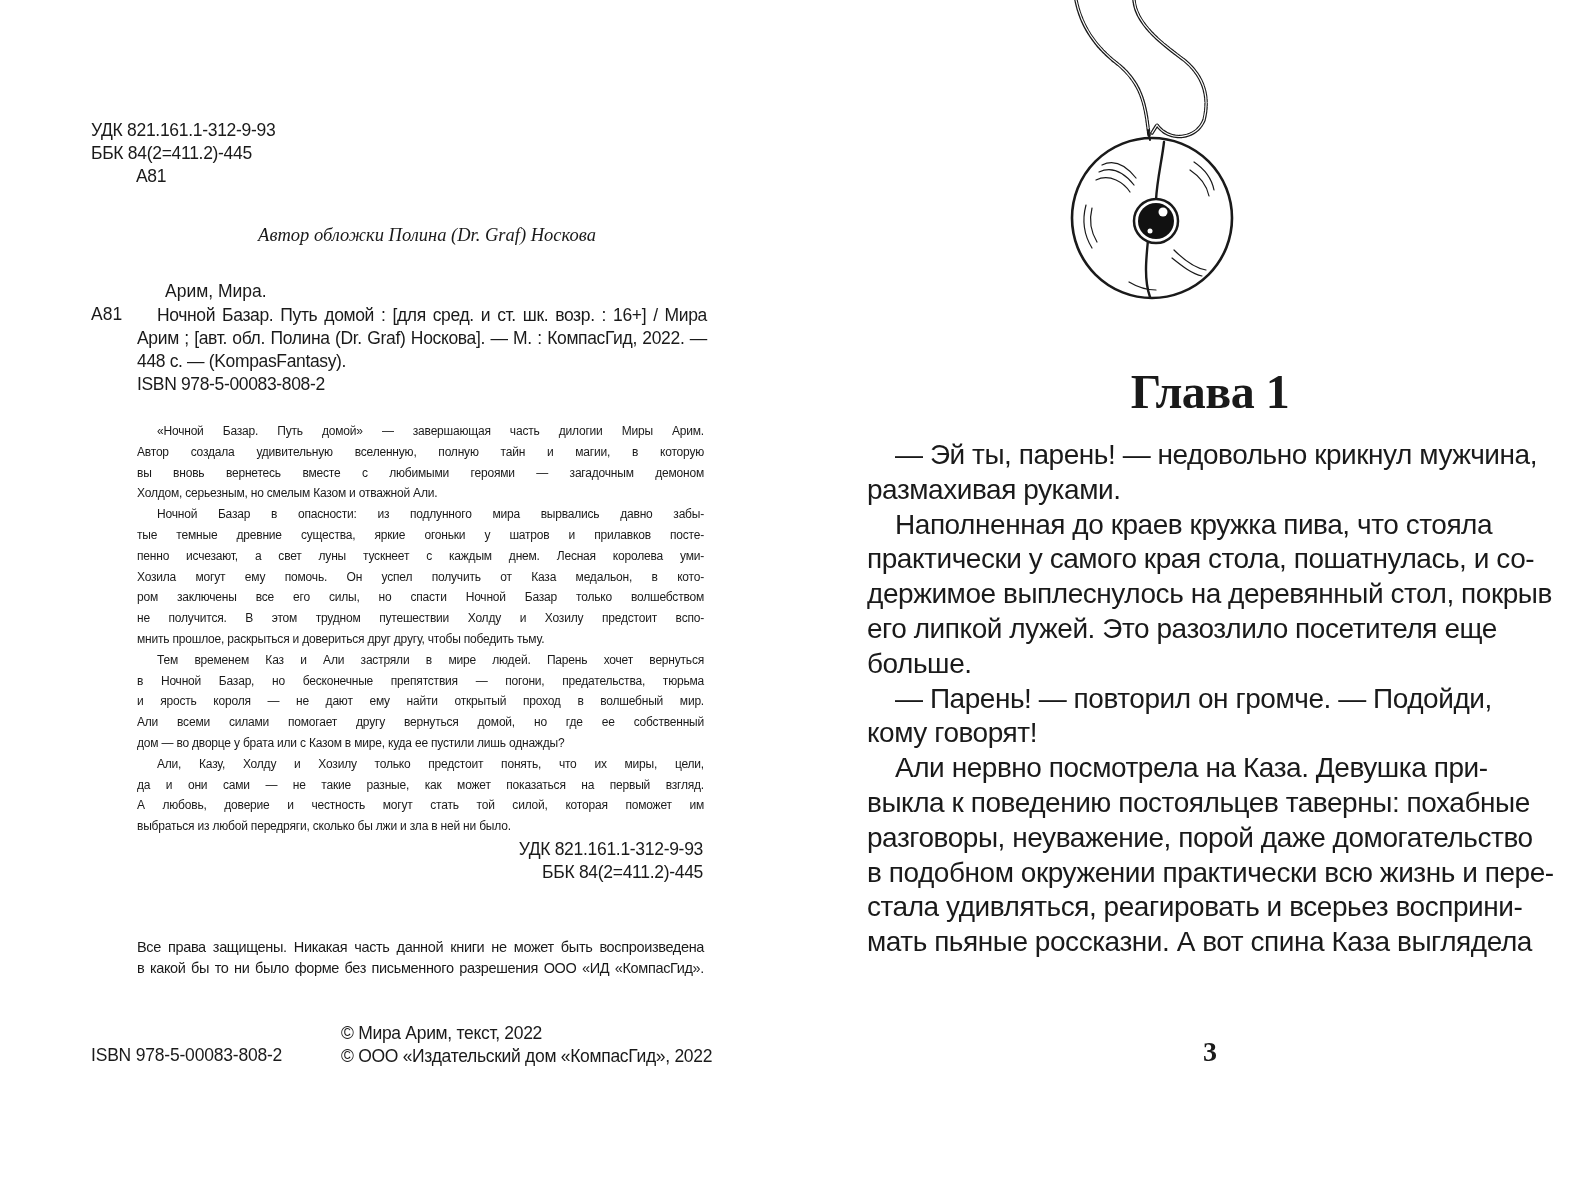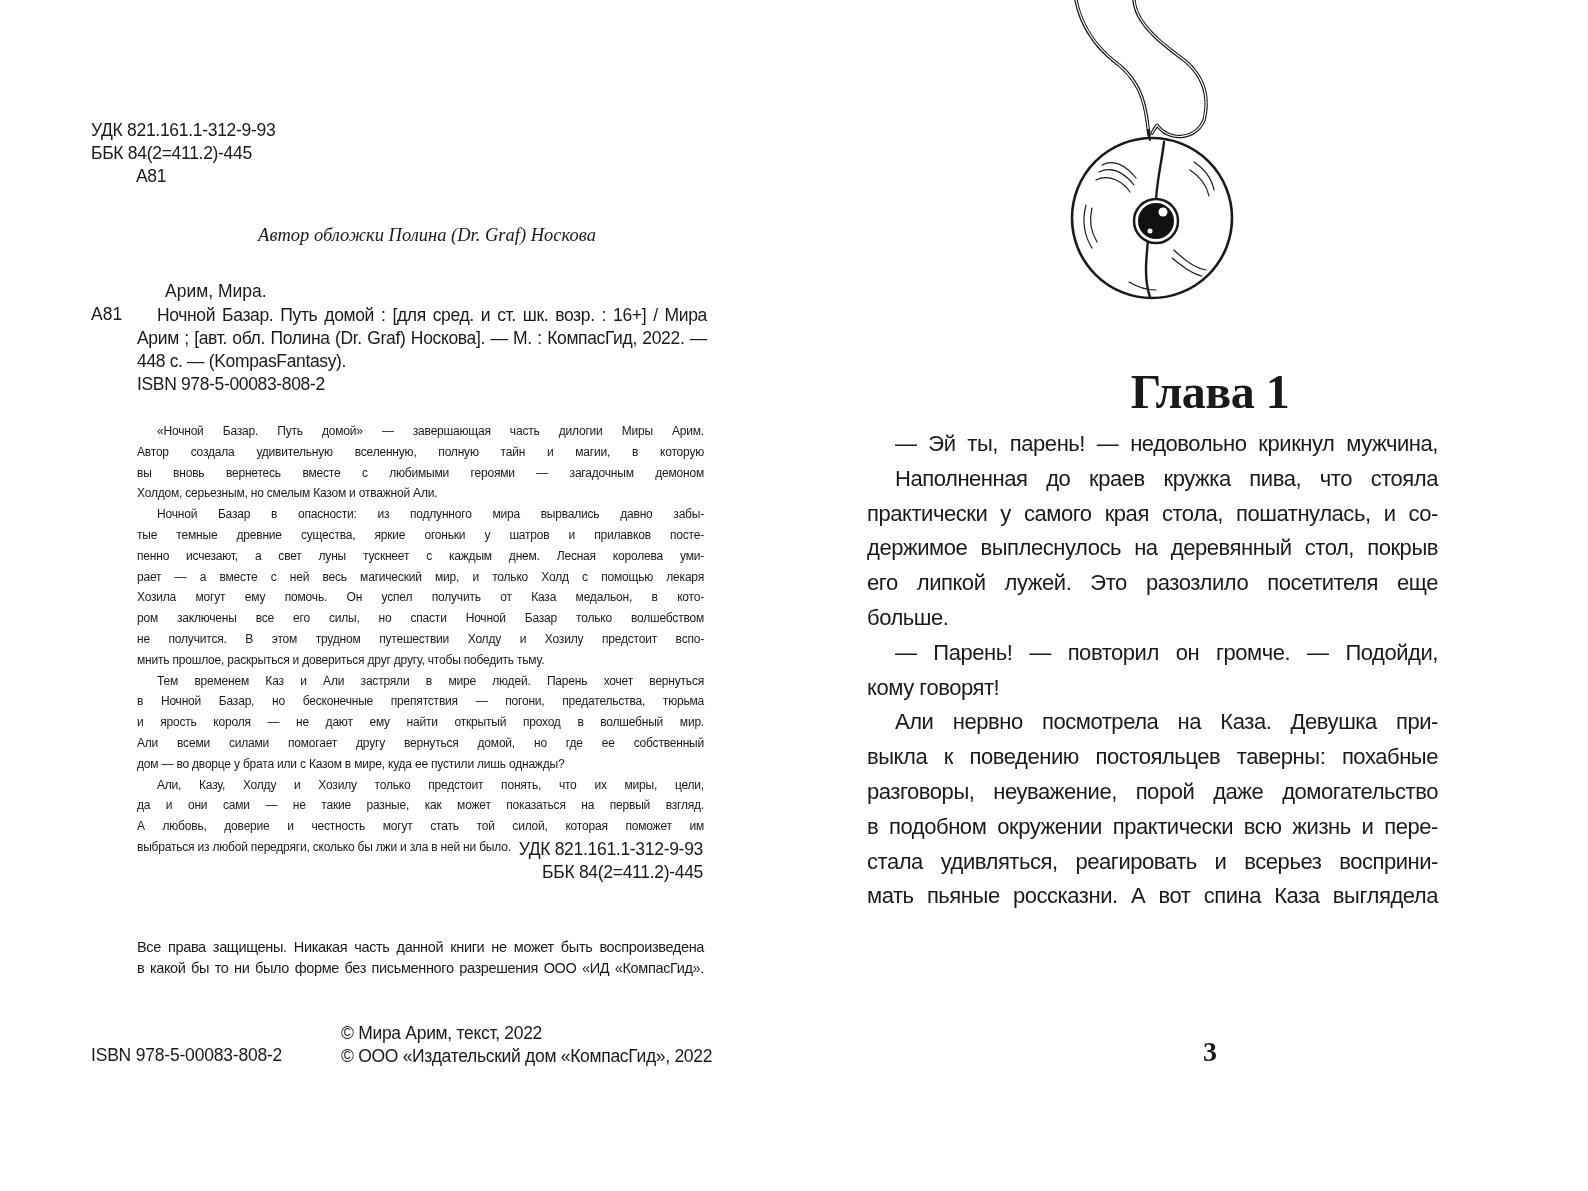--- a/index.html
+++ b/index.html
@@ -35,21 +35,21 @@
 
     .rights { left: 137px; top: 937px; width: 567px; font-size: 14.5px; line-height: 21px; letter-spacing: -0.35px; white-space: normal; }
     .rights .line { display: block; white-space: nowrap; text-align: justify; text-align-last: justify; }
 
     .isbn-bottom { left: 91px; top: 1045px; font-size: 17.5px; letter-spacing: -0.2px; }
     .copyrights { left: 341px; top: 1022px; font-size: 17.5px; line-height: 23px; letter-spacing: -0.3px; }
 
     
     .illustration { left: 250px; top: 0; width: 220px; height: 310px; }
     .chapter-title { left: 0; width: 794px; top: 364px; text-align: center; font-family: "Liberation Serif", "DejaVu Serif", serif; font-weight: bold; font-size: 48px; padding-left: 38px; letter-spacing: -0.5px; }
-    .body-text { left: 73px; top: 427px; width: 571px; font-size: 22px; line-height: 34.8px; letter-spacing: -0.45px; white-space: normal; }
+    .body-text { left: 73px; top: 438px; width: 571px; font-size: 28px; line-height: 34.8px; letter-spacing: -0.45px; white-space: normal; }
     .body-text .line { display: block; white-space: nowrap; text-align: justify; text-align-last: justify; }
     .body-text .line.indent { text-indent: 28px; }
     .body-text .line.last { text-align-last: left; }
     .page-number { left: 0; width: 794px; top: 1036px; text-align: center; font-family: "Liberation Serif", "DejaVu Serif", serif; font-weight: bold; font-size: 28px; padding-left: 38px; }
   </style>
 </head>
 <body>
 
 <div class="page left-page">
   <div class="abs codes">
@@ -70,21 +70,20 @@
   </div>
 
   <div class="abs annotation">
     <span class="line indent">«Ночной Базар. Путь домой» — завершающая часть дилогии Миры Арим.</span>
     <span class="line">Автор создала удивительную вселенную, полную тайн и магии, в которую</span>
     <span class="line">вы вновь вернетесь вместе с любимыми героями — загадочным демоном</span>
     <span class="line last">Холдом, серьезным, но смелым Казом и отважной Али.</span>
     <span class="line indent">Ночной Базар в опасности: из подлунного мира вырвались давно забы-</span>
     <span class="line">тые темные древние существа, яркие огоньки у шатров и прилавков посте-</span>
     <span class="line">пенно исчезают, а свет луны тускнеет с каждым днем. Лесная королева уми-</span>
-    <span class="line">рает — а вместе с ней весь магический мир, и только Холд с помощью лекаря</span>
     <span class="line">Хозила могут ему помочь. Он успел получить от Каза медальон, в кото-</span>
     <span class="line">ром заключены все его силы, но спасти Ночной Базар только волшебством</span>
     <span class="line">не получится. В этом трудном путешествии Холду и Хозилу предстоит вспо-</span>
     <span class="line last">мнить прошлое, раскрыться и довериться друг другу, чтобы победить тьму.</span>
     <span class="line indent">Тем временем Каз и Али застряли в мире людей. Парень хочет вернуться</span>
     <span class="line">в Ночной Базар, но бесконечные препятствия — погони, предательства, тюрьма</span>
     <span class="line">и ярость короля — не дают ему найти открытый проход в волшебный мир.</span>
     <span class="line">Али всеми силами помогает другу вернуться домой, но где ее собственный</span>
     <span class="line last">дом — во дворце у брата или с Казом в мире, куда ее пустили лишь однажды?</span>
     <span class="line indent">Али, Казу, Холду и Хозилу только предстоит понять, что их миры, цели,</span>
@@ -141,20 +140,21 @@
       <circle cx="112" cy="221" r="18" fill="#111111"></circle>
       <circle cx="119" cy="212" r="4.5" fill="#ffffff"></circle>
       <circle cx="106" cy="231" r="2.5" fill="#ffffff"></circle>
     </svg>
   </div>
 
   <div class="abs chapter-title">Глава 1</div>
 
   <div class="abs body-text">
     <span class="line indent">—  Эй ты, парень! — недовольно крикнул мужчина,</span>
+    <span class="line last">размахивая руками.</span>
     <span class="line indent">Наполненная до краев кружка пива, что стояла</span>
     <span class="line">практически у самого края стола, пошатнулась, и со-</span>
     <span class="line">держимое выплеснулось на деревянный стол, покрыв</span>
     <span class="line">его липкой лужей. Это разозлило посетителя еще</span>
     <span class="line last">больше.</span>
     <span class="line indent">— Парень! — повторил он громче. — Подойди,</span>
     <span class="line last">кому говорят!</span>
     <span class="line indent">Али нервно посмотрела на Каза. Девушка при-</span>
     <span class="line">выкла к поведению постояльцев таверны: похабные</span>
     <span class="line">разговоры, неуважение, порой даже домогательство</span>

